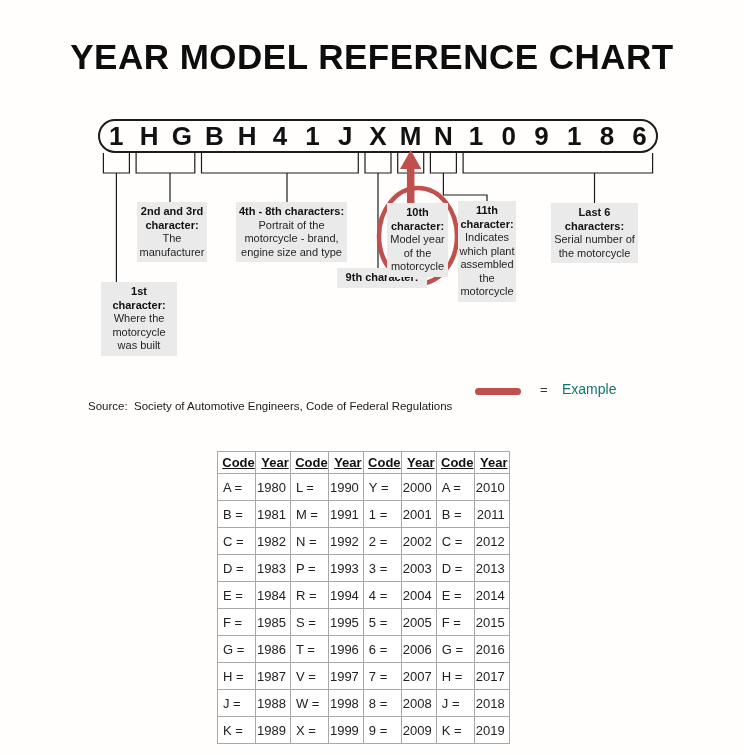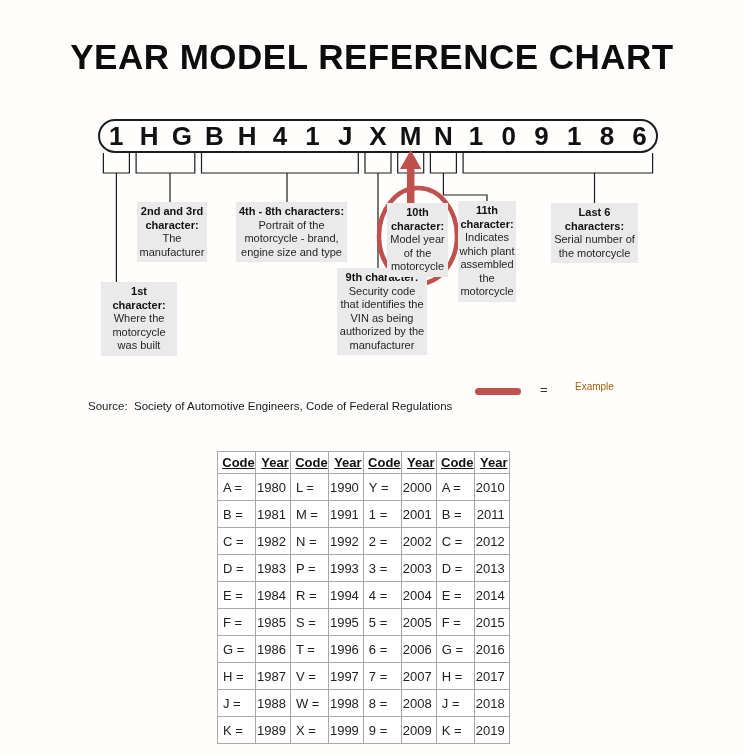--- a/index.html
+++ b/index.html
@@ -46,21 +46,21 @@
   .co6{left:551px;top:203px;width:87px;}
   
   .source-note{
     position:absolute;left:88px;top:400px;font-size:11.5px;color:#1a1a1a;white-space:pre;
   }
   .legend-pill{
     position:absolute;left:475px;top:388px;width:46px;height:7px;border-radius:4px;
     background:var(--accent-red);
   }
   .legend-eq{position:absolute;left:540px;top:382px;font-size:13px;color:#333;}
-  .legend-label{position:absolute;left:575px;top:381px;font-size:10px;color:#a16207;}
+  .legend-label{position:absolute;left:562px;top:381px;font-size:14px;color:#0f766e;}
   
   table.year-table{
     position:absolute;left:217px;top:451px;border-collapse:collapse;table-layout:fixed;
     font-size:13px;color:#222;background:#fff;
   }
   .year-table th,.year-table td{
     border:1px solid var(--table-border);overflow:hidden;white-space:nowrap;
   }
   .year-table th{height:21px;font-weight:bold;text-align:center;padding:0 0 0 4px;color:#111;text-decoration:underline;}
   .year-table td{height:24px;}
@@ -126,21 +126,20 @@
   <div class="callout co1">
     <div class="co-head">2nd and 3rd character:</div>
     <div class="co-body">The manufacturer</div>
   </div>
   <div class="callout co2">
     <div class="co-head">4th - 8th characters:</div>
     <div class="co-body">Portrait of the motorcycle - brand, engine size and type</div>
   </div>
   <div class="callout co3">
     <div class="co-head">9th character:</div>
-    <div class="co-body">Security code that identifies the VIN as being authorized by the manufacturer</div>
   </div>
   <div class="callout co4">
     <div class="co-head">10th character:</div>
     <div class="co-body">Model year of the motorcycle</div>
   </div>
   <div class="callout co5">
     <div class="co-head">11th character:</div>
     <div class="co-body">Indicates which plant assembled the motorcycle</div>
   </div>
   <div class="callout co6">

